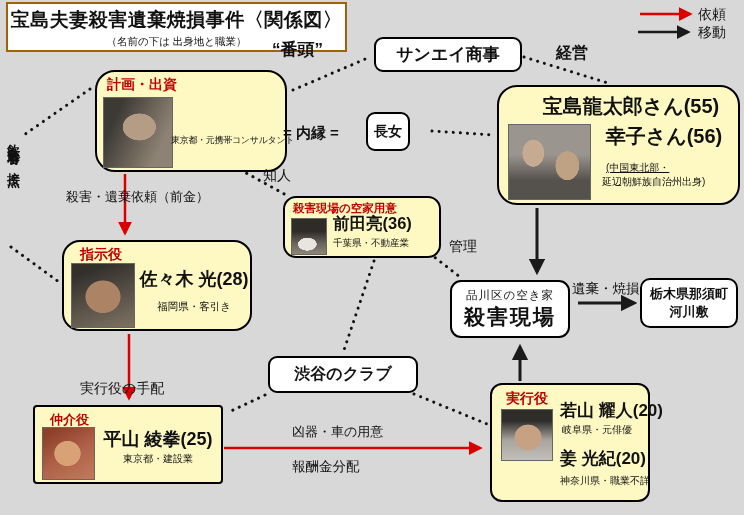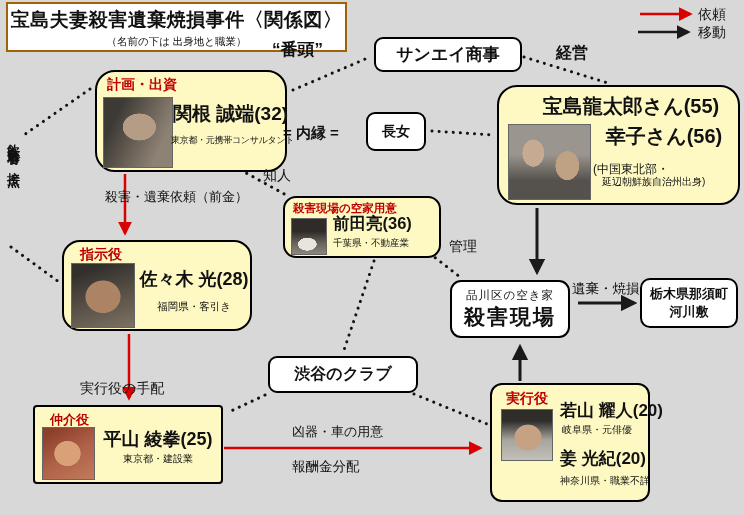--- a/index.html
+++ b/index.html
@@ -78,34 +78,33 @@
   <div class="sbox" style="left:374px;top:37px;width:148px;height:35px;border-radius:9px;font-size:17px;">
     <span>サンエイ商事</span>
   </div>
 
   <div class="lbl bold" style="left:272px;top:38px;font-size:17px;">“番頭”</div>
   <div class="lbl bold" style="left:556px;top:43px;font-size:16px;">経営</div>
 
   <div class="pbox" style="left:95px;top:70px;width:192px;height:102px;border-radius:20px;">
     <div class="role" style="left:10px;top:4px;font-size:14px;">計画・出資</div>
     <div class="photo photo-sekine" style="left:6px;top:25px;width:70px;height:71px;"></div>
-    <div class="pname ctr" style="left:76px;top:29px;width:112px;font-size:19px;">関根 誠端(32)</div>
     <div class="pdesc ctr" style="left:74px;top:62px;width:116px;font-size:9px;letter-spacing:-0.3px;">東京都・元携帯コンサルタント</div>
   </div>
 
   <div class="pbox" style="left:497px;top:85px;width:243px;height:120px;border-radius:20px;">
     <div class="pname ctr" style="left:28px;top:6px;width:208px;font-size:20px;">宝島龍太郎さん(55)</div>
     <div class="pname ctr" style="left:95px;top:36px;width:140px;font-size:20px;">幸子さん(56)</div>
     <div class="photo photo-takarajima" style="left:9px;top:37px;width:83px;height:76px;"></div>
-    <div class="pdesc" style="left:94px;top:74px;font-size:12px;">(中国東北部・</div>
+    <div class="pdesc" style="left:107px;top:74px;font-size:10px;text-decoration:underline;">(中国東北部・</div>
     <div class="pdesc" style="left:103px;top:88px;font-size:10px;">延辺朝鮮族自治州出身)</div>
   </div>
 
   <div class="lbl bold" style="left:283px;top:124px;font-size:15px;">= 内縁 =</div>
-  <div class="sbox" style="left:366px;top:112px;width:60px;height:39px;border-radius:9px;font-size:14px;">
+  <div class="sbox" style="left:366px;top:112px;width:44px;height:39px;border-radius:9px;font-size:14px;">
     <span>長女</span>
   </div>
   <div class="lbl" style="left:263px;top:167px;font-size:14px;">知人</div>
 
   <div class="pbox" style="left:283px;top:196px;width:158px;height:62px;border-radius:13px;">
     <div class="role" style="left:8px;top:3px;font-size:11.5px;">殺害現場の空家用意</div>
     <div class="photo photo-maeda" style="left:6px;top:20px;width:36px;height:37px;"></div>
     <div class="pname" style="left:48px;top:15px;font-size:16.5px;">前田亮(36)</div>
     <div class="pdesc" style="left:48px;top:39px;font-size:9.5px;">千葉県・不動産業</div>
   </div>
@@ -117,21 +116,21 @@
   </div>
   <div class="lbl" style="left:572px;top:280px;font-size:13.5px;">遺棄・焼損</div>
 
   <div class="sbox" style="left:640px;top:278px;width:98px;height:50px;border-radius:10px;">
     <span style="font-size:13px;">栃木県那須町</span>
     <span style="font-size:13px;">河川敷</span>
   </div>
 
   <div class="lbl bold vert" style="left:4px;top:134px;height:112px;font-size:13px;">飲食店客引で接点</div>
 
-  <div class="lbl" style="left:66px;top:188px;font-size:13px;margin-left:39px;">殺害・遺棄依頼（前金）</div>
+  <div class="lbl" style="left:66px;top:188px;font-size:13px;">殺害・遺棄依頼（前金）</div>
 
   <div class="pbox" style="left:62px;top:240px;width:190px;height:91px;border-radius:18px;">
     <div class="role" style="left:16px;top:4px;font-size:14px;">指示役</div>
     <div class="photo photo-sasaki" style="left:7px;top:21px;width:64px;height:65px;"></div>
     <div class="pname ctr" style="left:74px;top:25px;width:112px;font-size:18px;">佐々木 光(28)</div>
     <div class="pdesc ctr" style="left:74px;top:58px;width:112px;font-size:10.5px;">福岡県・客引き</div>
   </div>
 
   <div class="lbl" style="left:80px;top:340px;font-size:14px;margin-top:40px;">実行役の手配</div>
 

